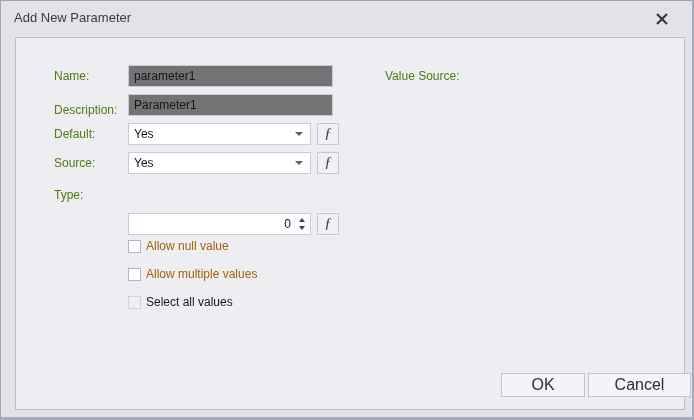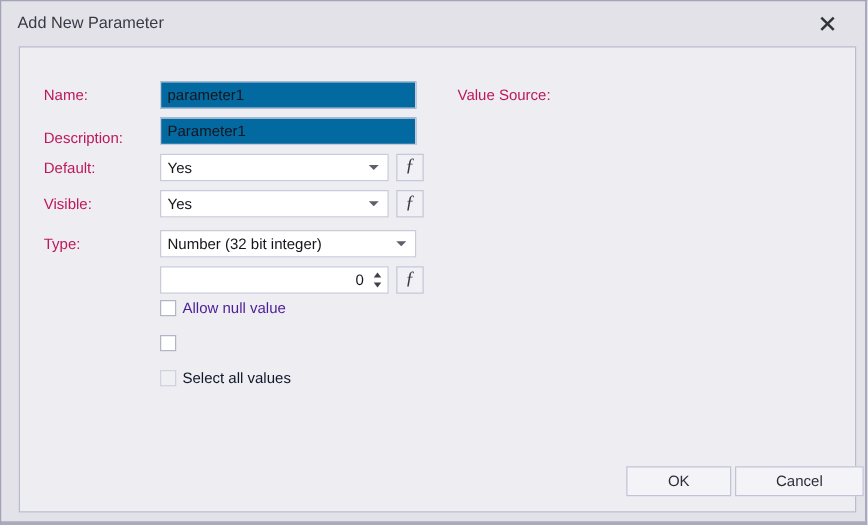--- a/index.html
+++ b/index.html
@@ -31,26 +31,26 @@
   .close-btn::before { transform: rotate(45deg); }
   .close-btn::after  { transform: rotate(-45deg); }
 
   .panel {
     position: absolute; left: 14px; top: 36px; width: 670px; height: 373px;
     background: #ededf2; border: 1px solid #b9bccd;
   }
 
   .lbl {
     position: absolute; height: 22px; line-height: 22px;
-    font-size: 12px; color: #be185d; white-space: nowrap;
+    font-size: 12px; color: #4d7c0f; white-space: nowrap; margin-left: 19px;
   }
 
   .text-input {
     position: absolute; height: 22px;
-    border: 1px solid #c9cbdb; background: #0369a1;
+    border: 1px solid #c9cbdb; background: #737373;
     font-family: "Liberation Sans", sans-serif; font-size: 12px; color: #15151c;
     padding: 0 5px; outline: none;
   }
 
   .combo {
     position: absolute; height: 22px;
     border: 1px solid #c9cbdb; background: #fff;
     font-size: 12px; color: #15151c; line-height: 20px;
     padding-left: 5px; cursor: default; white-space: nowrap; overflow: hidden;
   }
@@ -85,29 +85,29 @@
   }
   .spin-up   { top: 4px;  border-bottom: 4px solid #3f3f48; }
   .spin-down { top: 12px; border-top: 4px solid #3f3f48; }
 
   .cb-box {
     position: absolute; width: 13px; height: 13px;
     border: 1px solid #b2b5c6; background: #fff; cursor: pointer;
   }
   .cb-box.disabled { border-color: #d0d2de; background: #f0f0f4; cursor: default; }
   .cb-lbl {
-    position: absolute; font-size: 12px; color: #4c1d95;
+    position: absolute; font-size: 12px; color: #a16207;
     height: 13px; line-height: 13px; white-space: nowrap;
   }
   .cb-lbl.disabled { color: #0f172a; }
 
   .btn {
     position: absolute; height: 24px;
     border: 1px solid #c2c4d6; background: #f4f4f8;
-    font-family: "Liberation Sans", sans-serif; font-size: 12px; color: #2d2d3a;
+    font-family: "Liberation Sans", sans-serif; font-size: 16px; color: #2d2d3a;
     text-align: center; line-height: 22px; cursor: pointer;
   }
 </style>
 </head>
 <body>
 
 <div class="dialog">
 
   <div class="title">Add New Parameter</div>
   <button class="close-btn" aria-label="Close"></button>
@@ -124,48 +124,45 @@
 
   <div class="lbl" style="left:34px; top:122px;">Default:</div>
   <div class="combo" style="left:127px; top:122px; width:183px;">
     <span>Yes</span>
     <span class="arr-down"></span>
   </div>
   <button class="fx-btn" style="left:316px; top:122px;">
     <span class="fx-glyph">ƒ</span>
   </button>
 
-  <div class="lbl" style="left:34px; top:151px;">Visible:</div>
+  <div class="lbl" style="left:34px; top:151px;">Source:</div>
   <div class="combo" style="left:127px; top:151px; width:183px;">
     <span>Yes</span>
     <span class="arr-down"></span>
   </div>
   <button class="fx-btn" style="left:316px; top:151px;">
     <span class="fx-glyph">ƒ</span>
   </button>
 
   <div class="lbl" style="left:34px; top:183px;">Type:</div>
-  <div class="combo" style="left:127px; top:183px; width:205px;">
-    <span>Number (32 bit integer)</span>
-    <span class="arr-down"></span>
-  </div>
 
   <div class="spin-wrap" style="left:127px; top:212px; width:183px;">
     <span class="spin-val">0</span>
     <span class="spin-up"></span>
     <span class="spin-down"></span>
   </div>
   <button class="fx-btn" style="left:316px; top:212px;">
     <span class="fx-glyph">ƒ</span>
   </button>
 
   <span class="cb-box" style="left:127px; top:239px;"></span>
   <span class="cb-lbl" style="left:145px; top:239px;">Allow null value</span>
 
   <span class="cb-box" style="left:127px; top:267px;"></span>
+  <span class="cb-lbl" style="left:145px; top:267px;">Allow multiple values</span>
 
   <span class="cb-box disabled" style="left:127px; top:295px;"></span>
   <span class="cb-lbl disabled" style="left:145px; top:295px;">Select all values</span>
 
   <button class="btn" style="left:500px; top:372px; width:84px;">OK</button>
   <button class="btn" style="left:587px; top:372px; width:103px;">Cancel</button>
 
 </div>
 
 </body></html>

